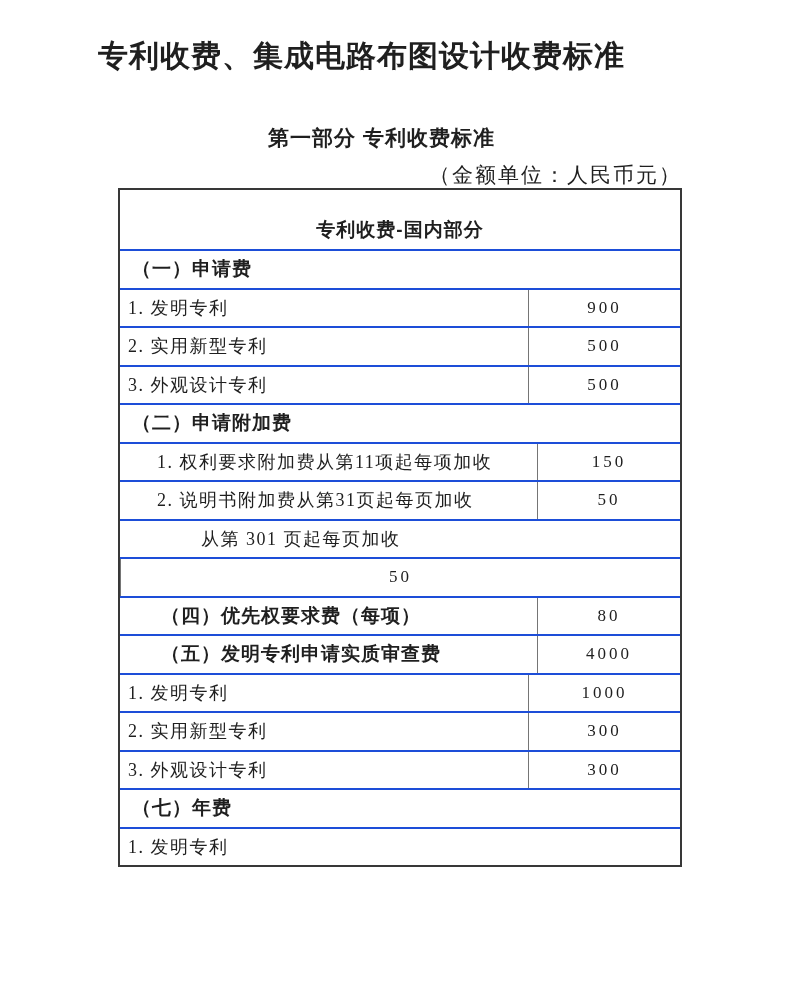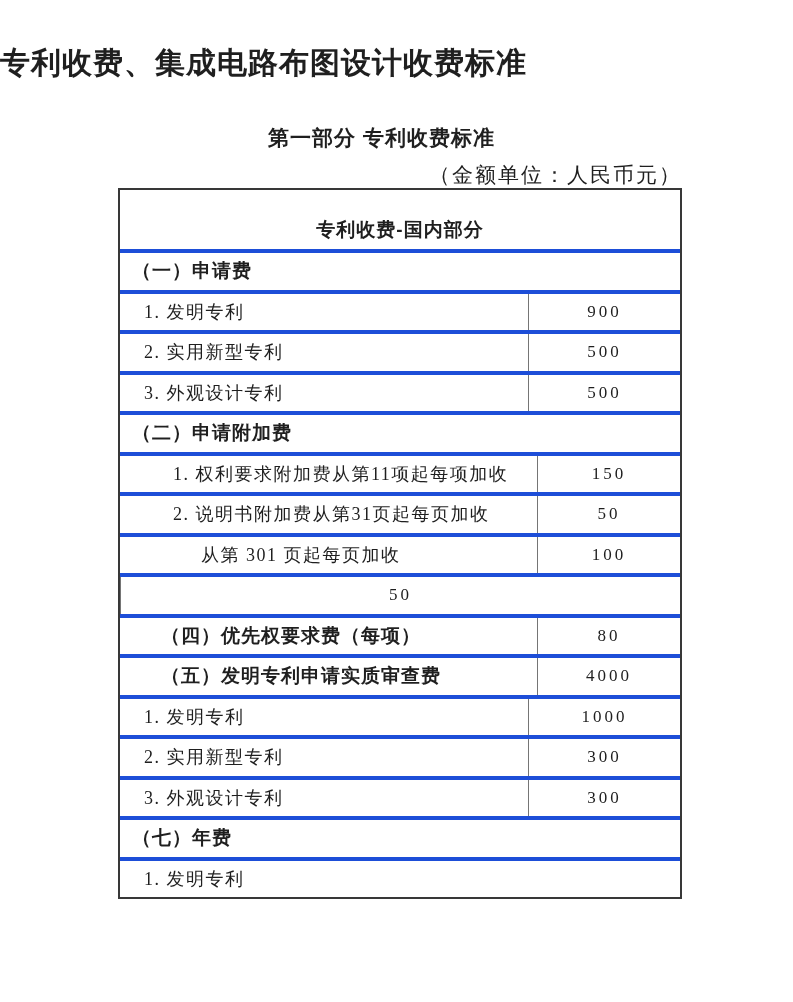--- a/index.html
+++ b/index.html
@@ -5,21 +5,22 @@
   html,body{margin:0;padding:0;}
   body{
     width:793px;height:1002px;
     background:#ffffff;
     position:relative;
     font-family:"Liberation Serif","DejaVu Serif",serif;
     color:#1f1f1f;
     overflow:hidden;
   }
   .title{
-    position:absolute;top:43px;left:0;width:723px;
+    position:absolute;top:36px;left:0;width:723px;
+    text-align:center;
     font-size:30px;font-weight:bold;
     letter-spacing:1px;
     font-family:"Liberation Serif","DejaVu Serif",serif;
   }
   .subtitle{
     position:absolute;top:124px;left:0;width:763px;
     text-align:center;
     font-size:21px;font-weight:bold;
     letter-spacing:1px;
     font-family:"Liberation Sans","DejaVu Sans",sans-serif;
@@ -37,29 +38,29 @@
     background:#ffffff;
   }
   .thead{
     height:39px;
     display:flex;align-items:center;justify-content:center;
     font-family:"Liberation Sans","DejaVu Sans",sans-serif;
     font-weight:bold;font-size:19px;letter-spacing:1px;margin-top:20px;
   }
   .trow{
     height:36.5px;
-    border-top:4px solid #1d4ed8;
+    border-top:2px solid #1d4ed8;
     display:flex;align-items:stretch;
   }
   .cell{
     display:flex;align-items:center;
     box-sizing:border-box;
   }
   .label{
-    padding-left:24px;
+    padding-left:8px;
     font-size:18px;letter-spacing:1.5px;
   }
   .label.wide{width:408px;}
   .label.narrow{width:388px;margin-left:29px;}
   .label.full{width:100%;}
   .label.indent{padding-left:52px;}
   .section-label{
     font-family:"Liberation Sans","DejaVu Sans",sans-serif;
     font-weight:bold;font-size:19px;letter-spacing:1px;
     padding-left:12px;
@@ -109,21 +110,20 @@
     <div class="cell value">150</div>
   </div>
 
   <div class="trow">
     <div class="cell label narrow">2. 说明书附加费从第31页起每页加收</div>
     <div class="cell value">50</div>
   </div>
 
   <div class="trow">
     <div class="cell label narrow indent">从第 301 页起每页加收</div>
-    <div class="cell value">100</div>
   </div>
 
   <div class="trow">
     <div class="cell value">50</div>
   </div>
 
   <div class="trow">
     <div class="cell label narrow section-label">（四）优先权要求费（每项）</div>
     <div class="cell value">80</div>
   </div>

